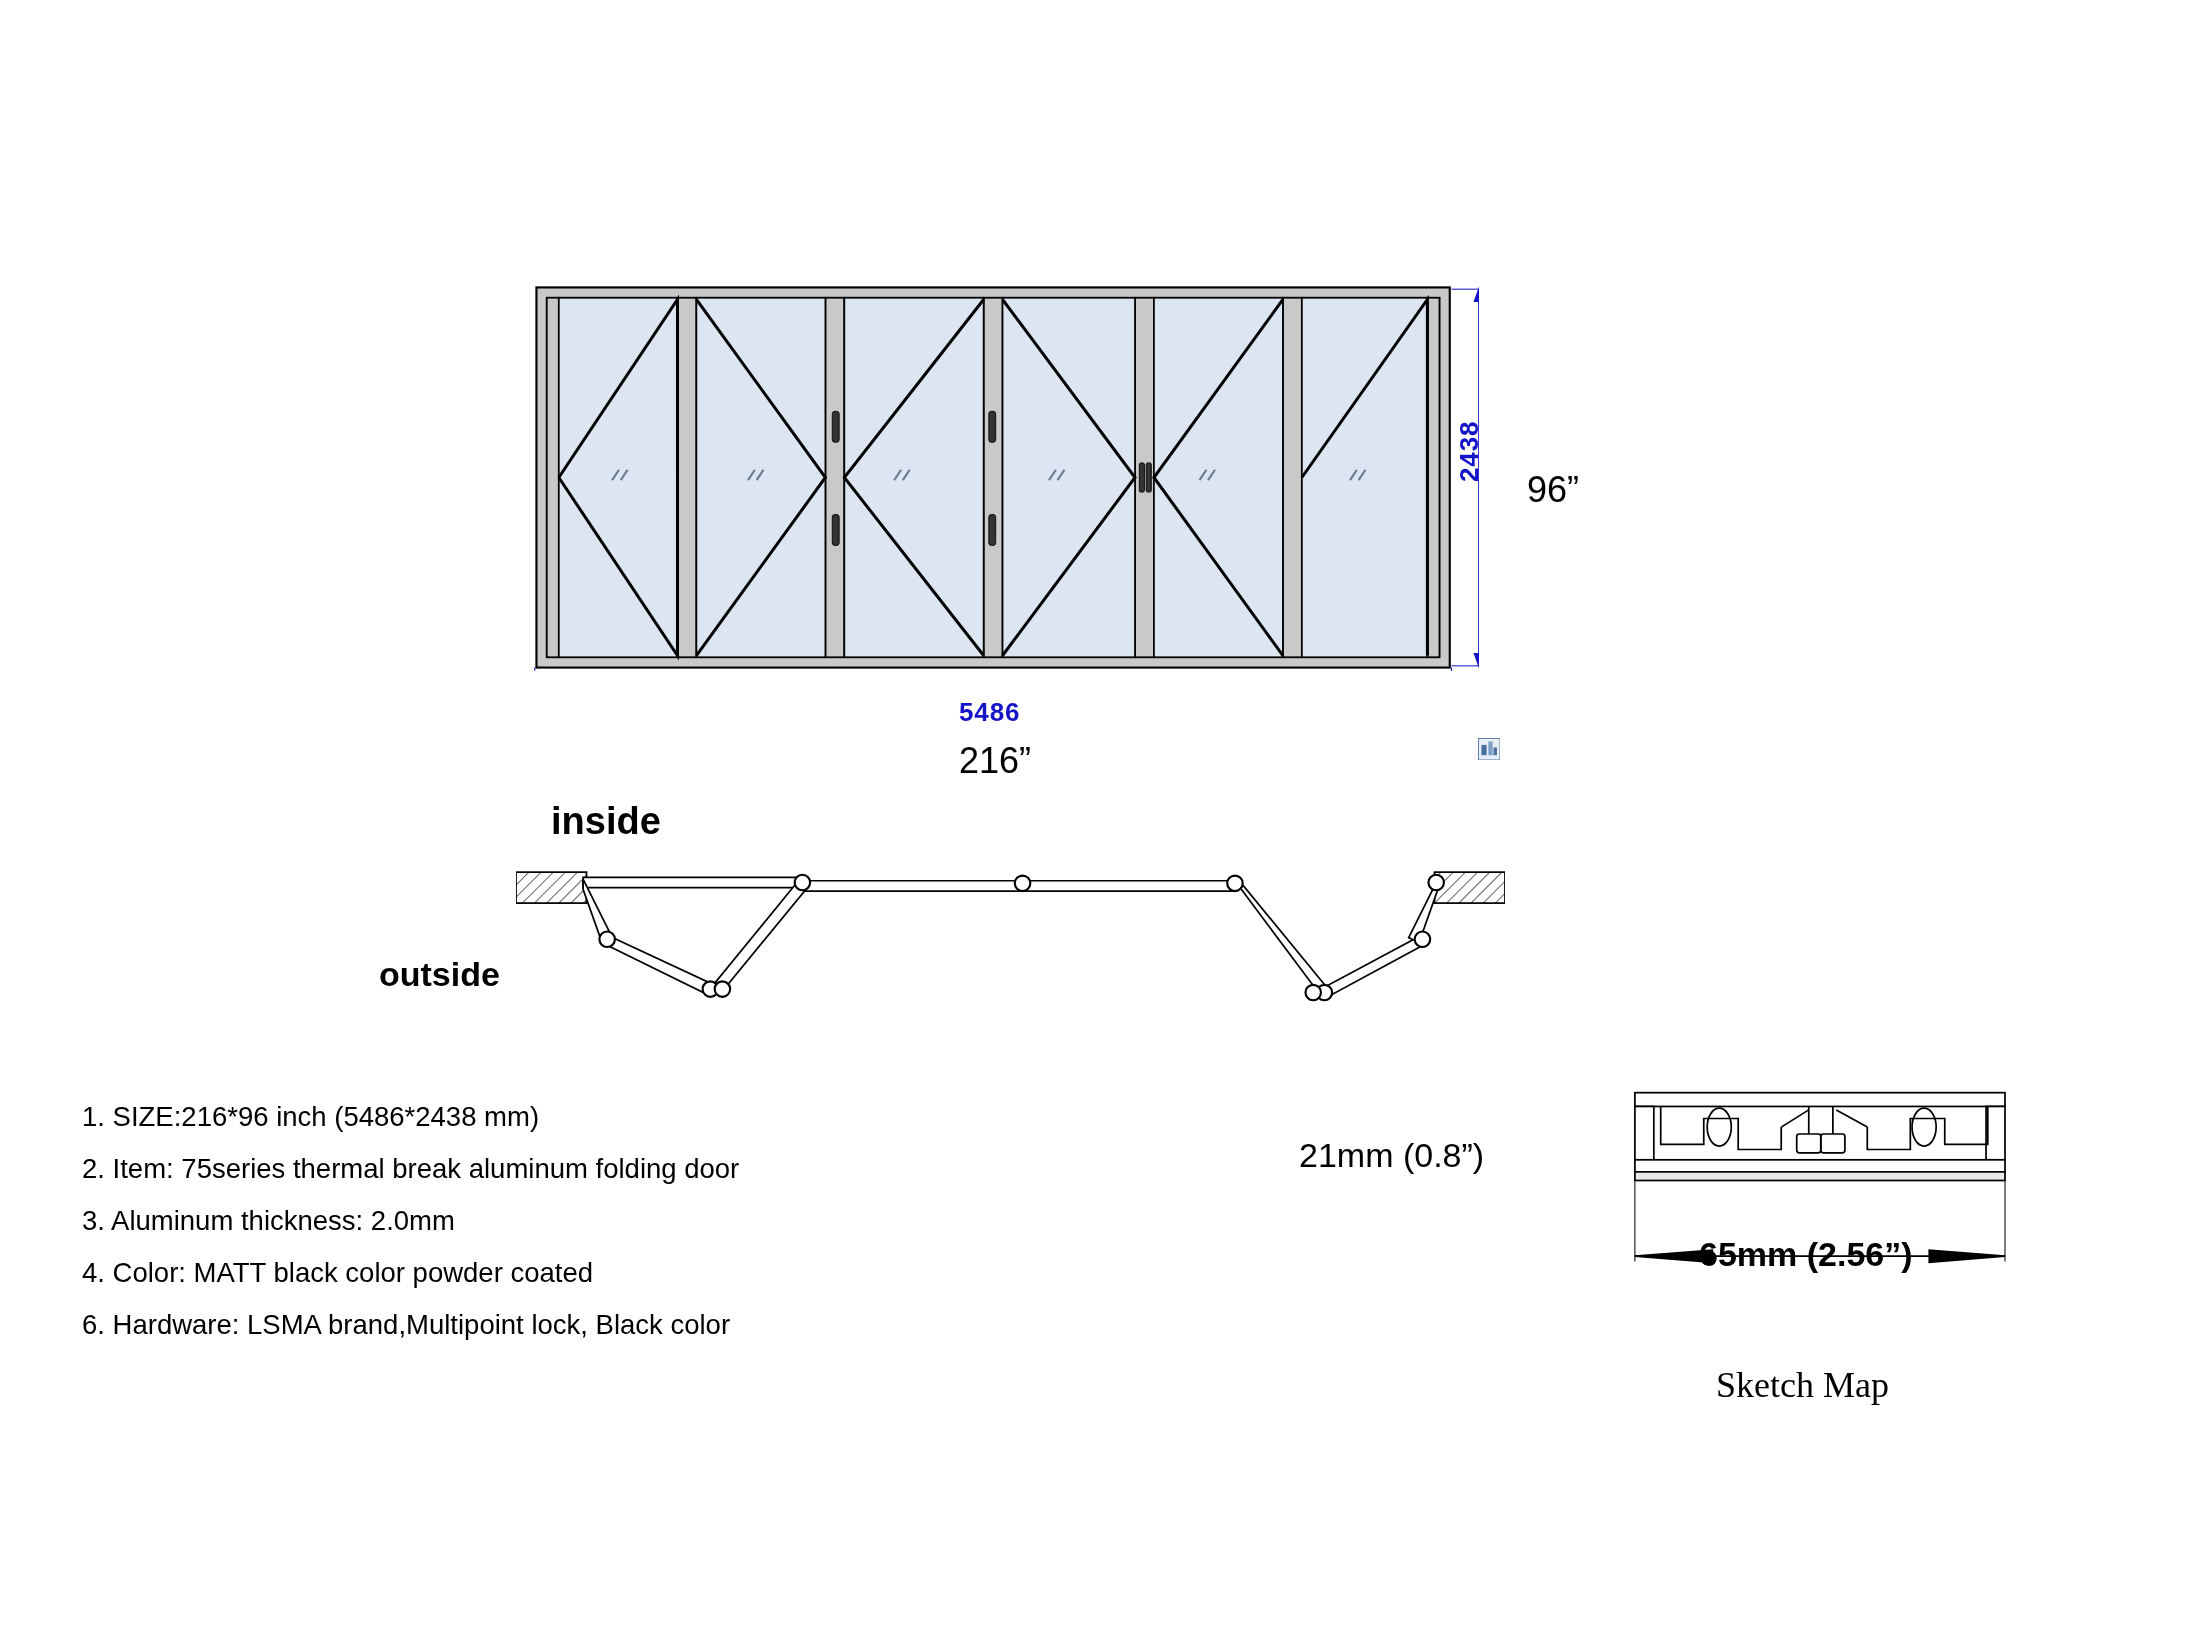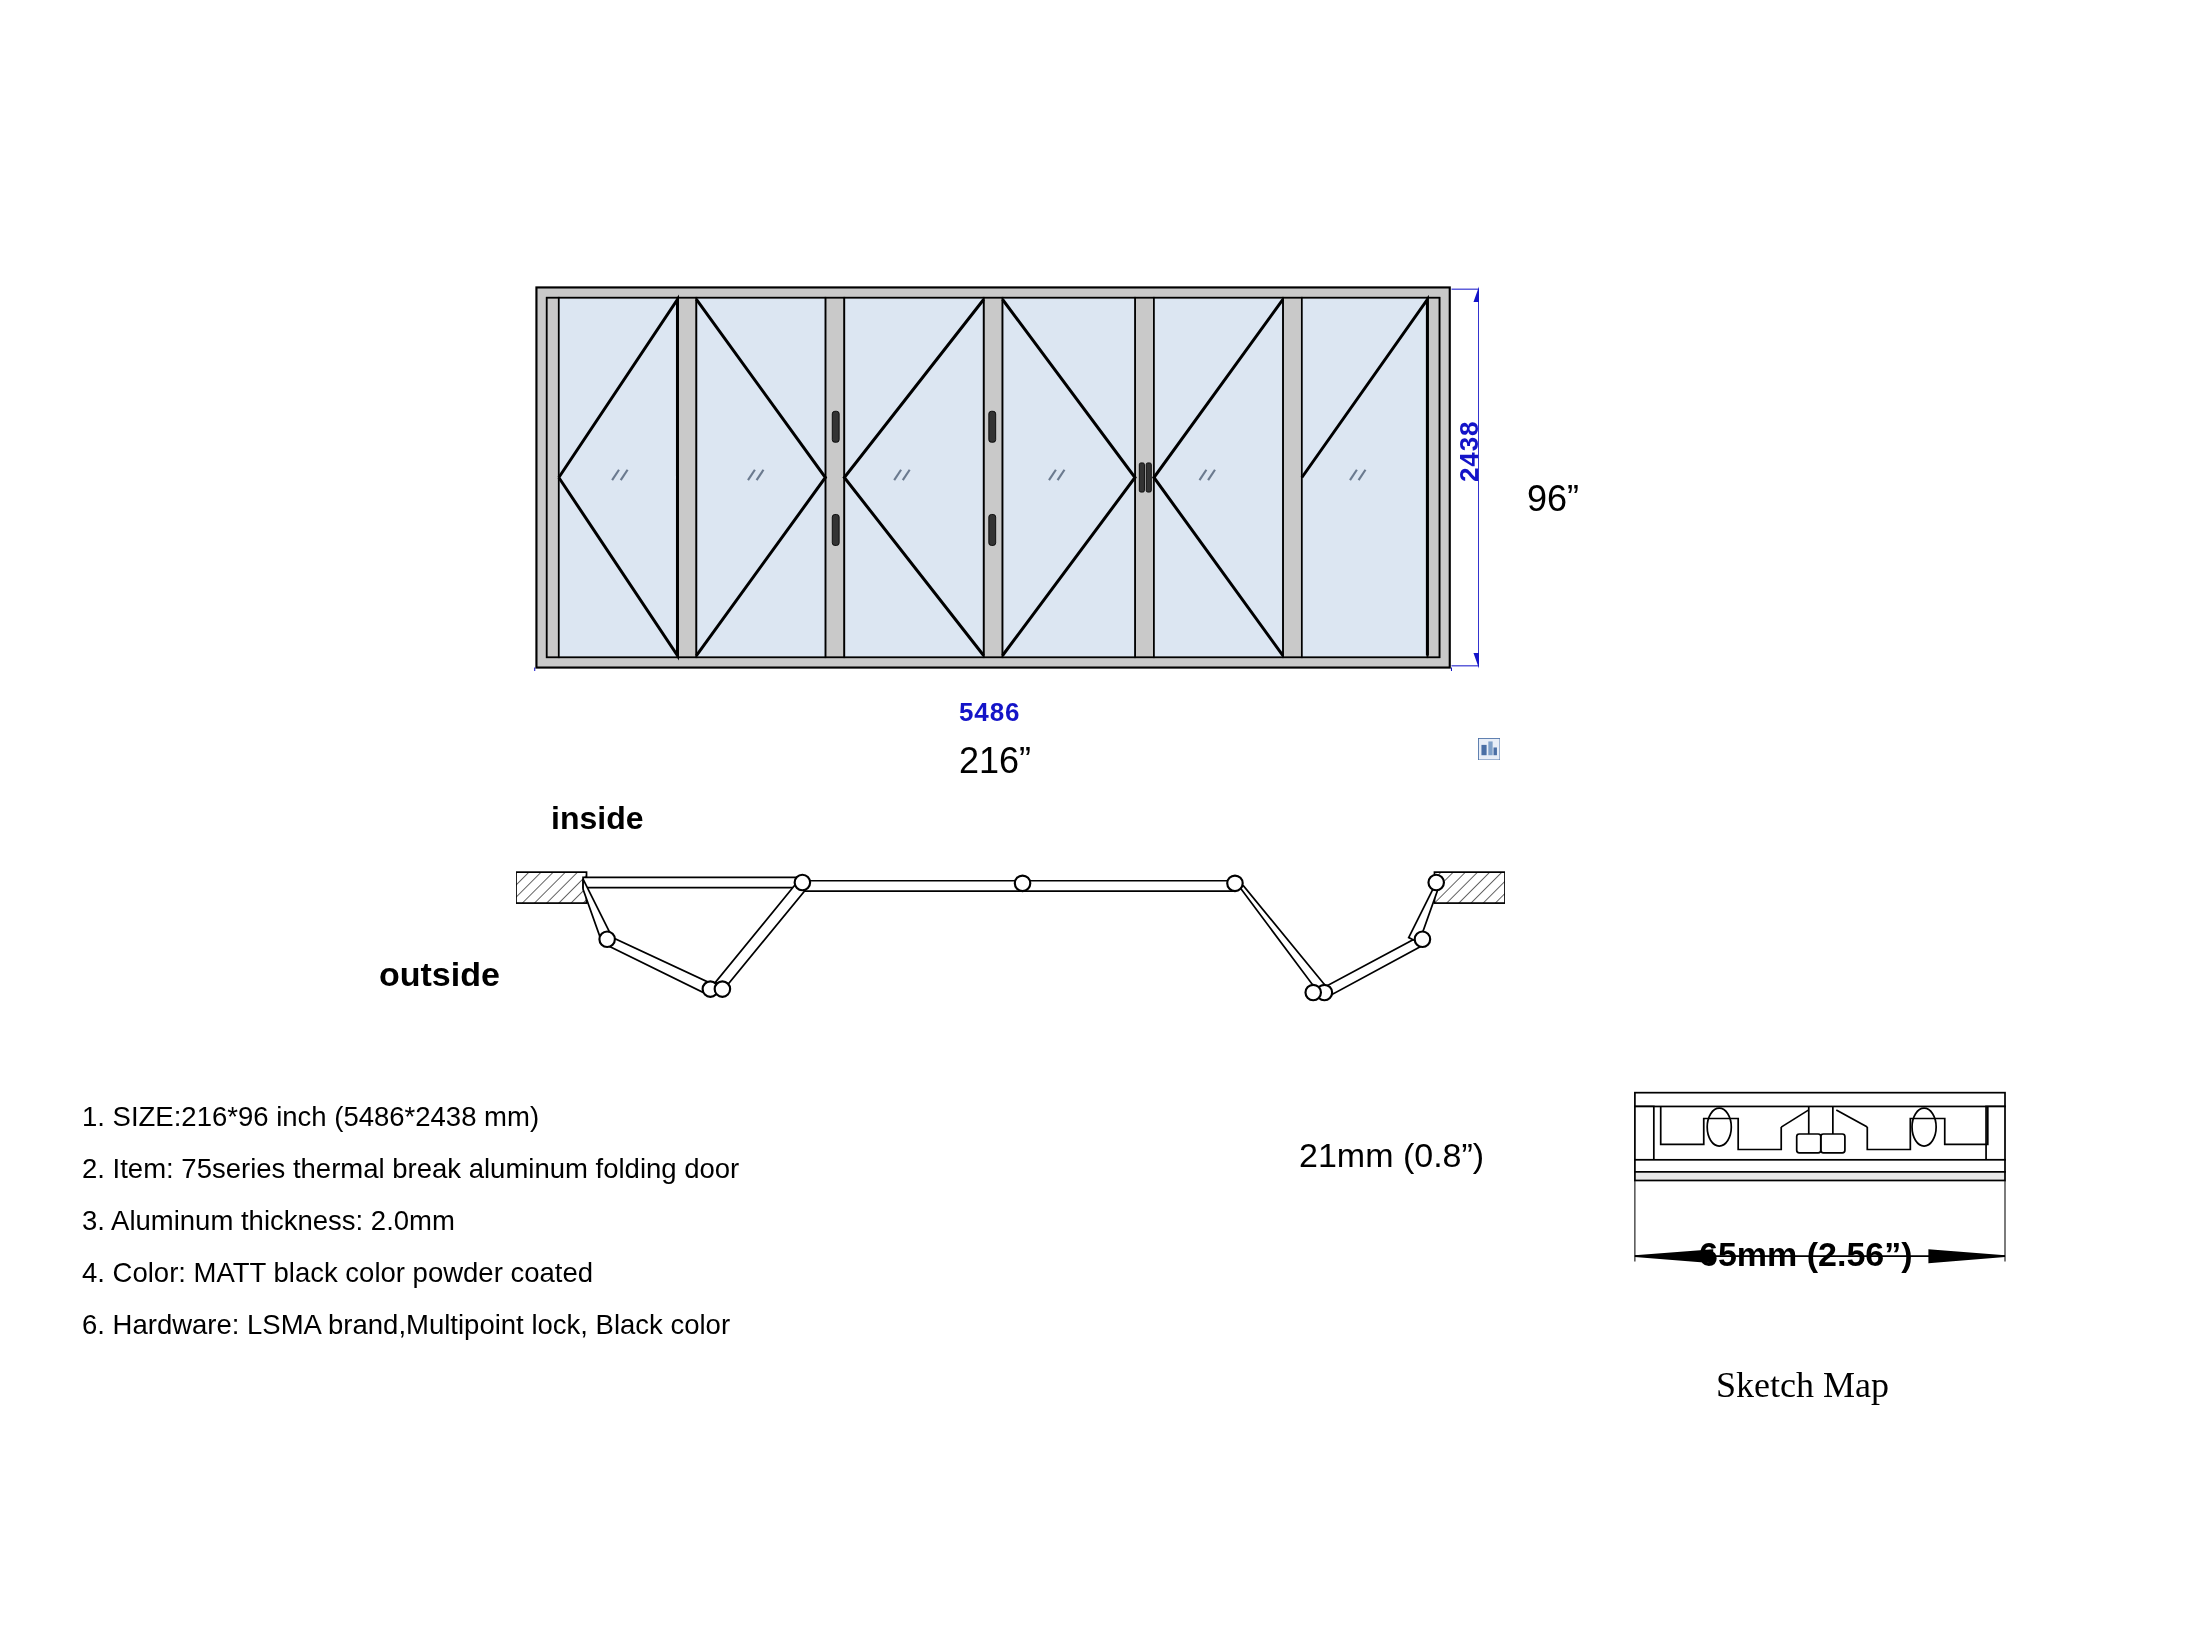--- a/index.html
+++ b/index.html
@@ -49,28 +49,27 @@
     position: absolute;
     left: 959px;
     top: 740px;
     font-size: 36px;
   }
   #label-96 {
     position: absolute;
     left: 1527px;
     top: 469px;
     font-size: 36px;
-    margin-top: 9px;
   }
 
   #label-inside {
     position: absolute;
     left: 551px;
     top: 800px;
-    font-size: 32px;
+    font-size: 38px;
     font-weight: bold;
   }
   #label-outside {
     position: absolute;
     left: 379px;
     top: 955px;
     font-size: 34px;
     font-weight: bold;
   }
 

